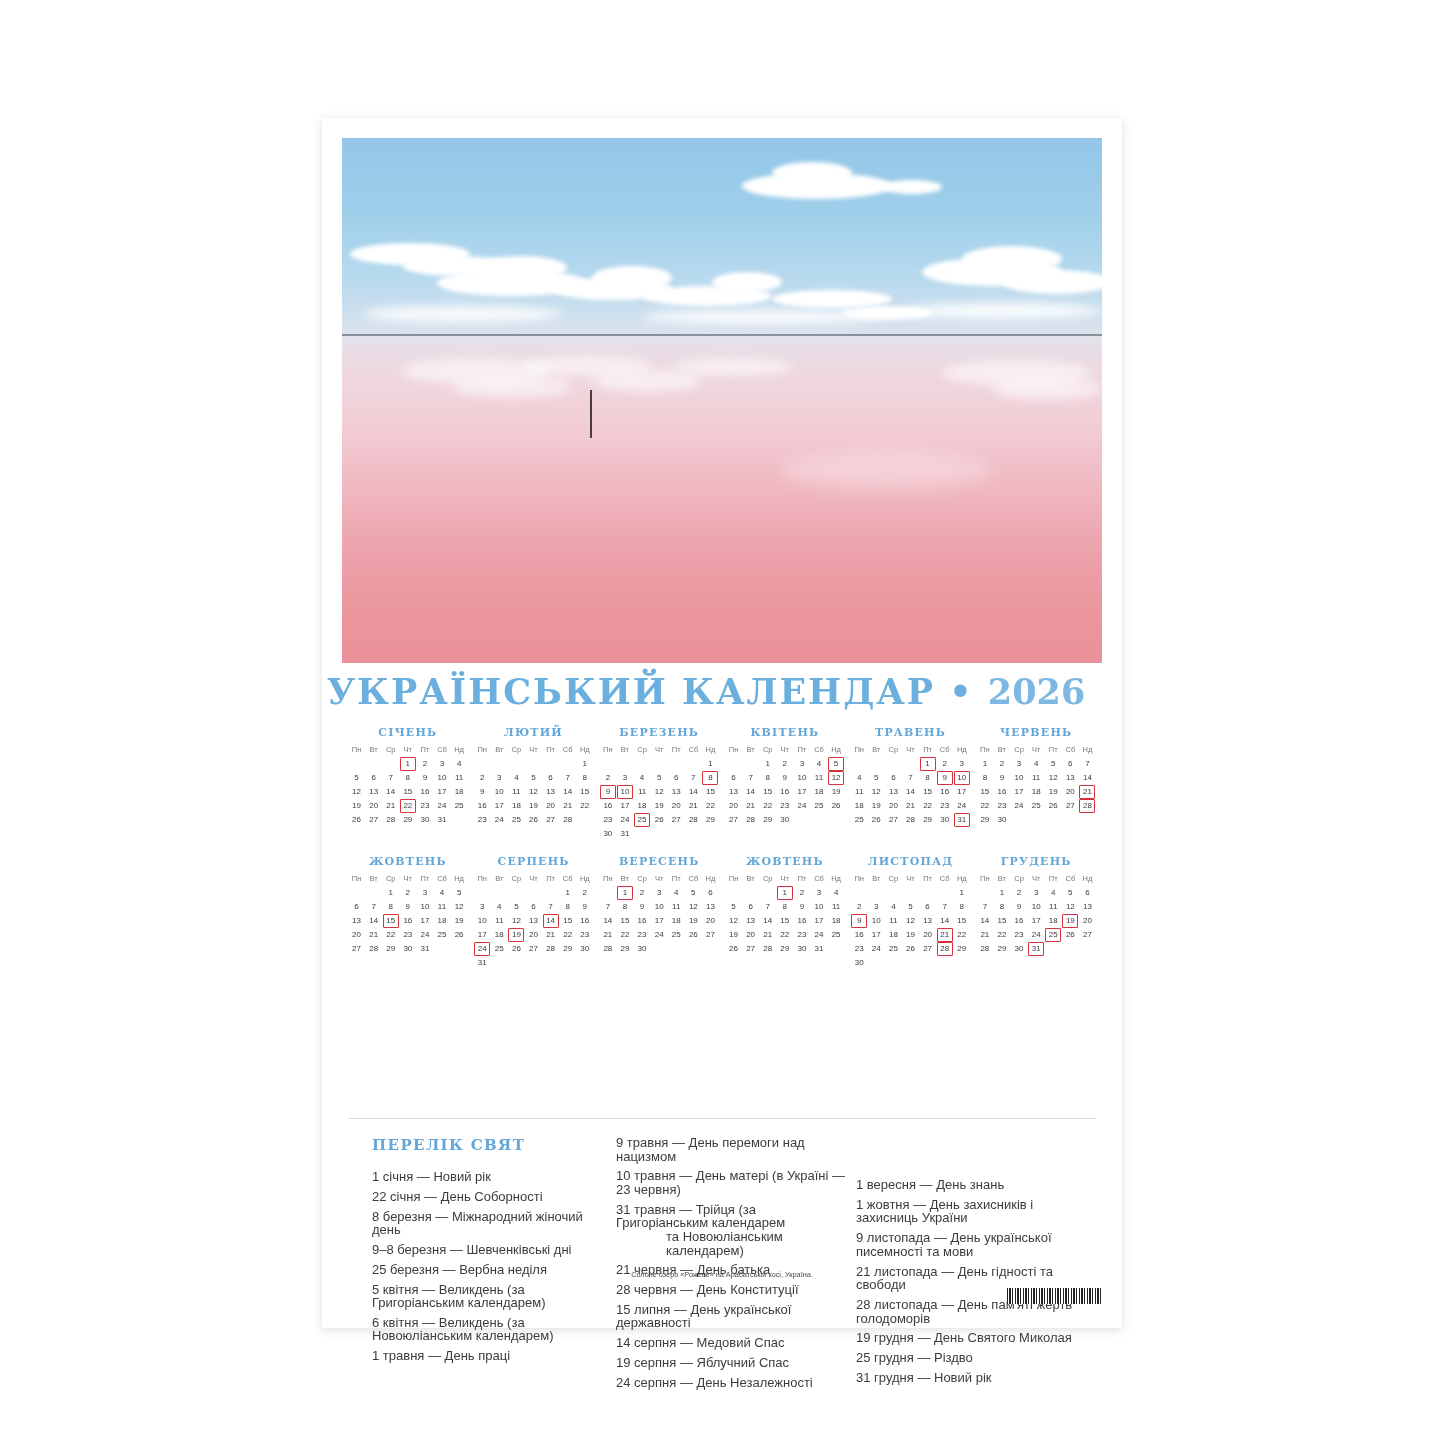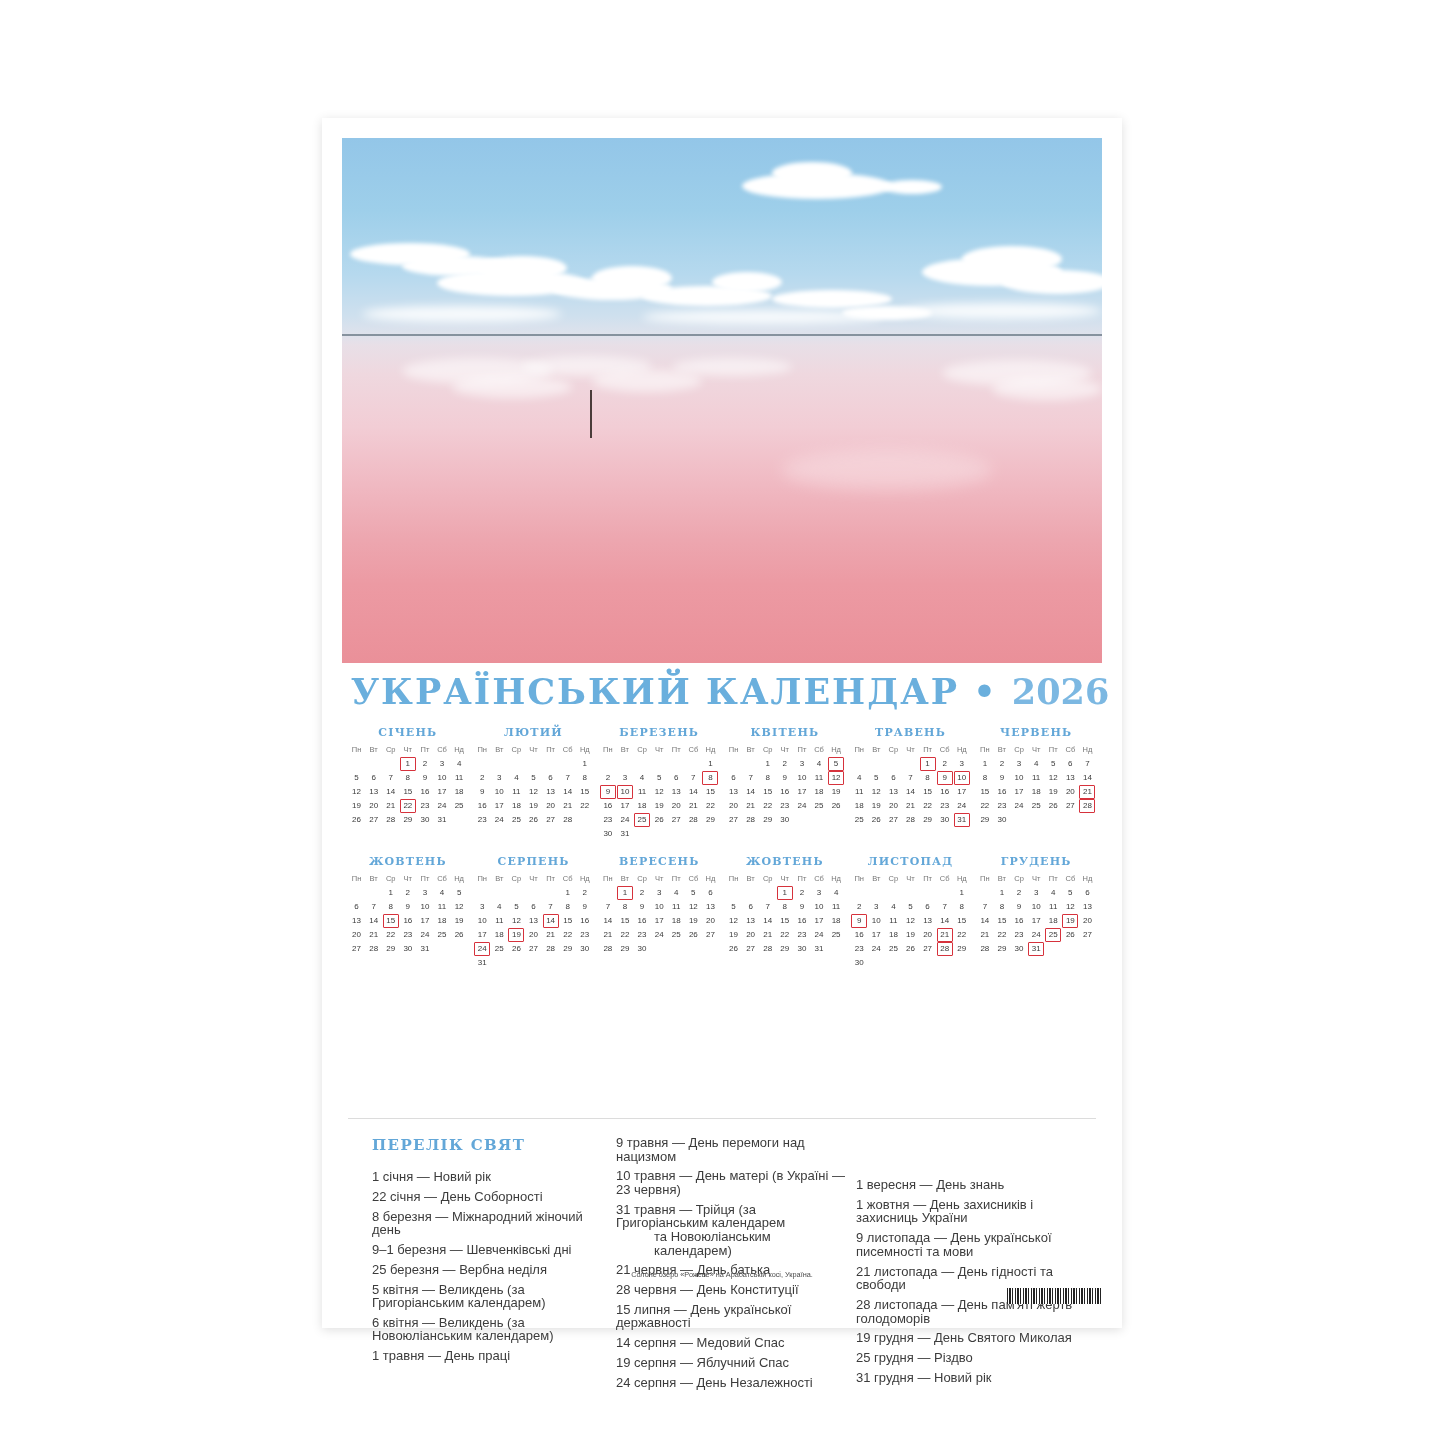--- a/index.html
+++ b/index.html
@@ -34,21 +34,21 @@
         #ec9aa3 85%,
         #ea9099 100%);
     overflow:hidden;
   }
   .cloud{position:absolute;background:#ffffff;border-radius:50%;filter:blur(2px);}
   .cloudsoft{position:absolute;background:rgba(255,255,255,0.85);border-radius:50%;filter:blur(5px);}
   .refl{position:absolute;background:rgba(255,255,255,0.55);border-radius:50%;filter:blur(5px);}
   .horizon{position:absolute;left:0;width:100%;height:2px;background:rgba(60,80,95,0.55);}
   #stick{position:absolute;width:2px;background:#4a3c3a;}
   #title{
-    position:absolute;left:28px;top:552px;width:760px;height:44px;
+    position:absolute;left:4px;top:552px;width:760px;height:44px;
     color:#6aafdd;
     font-family:"DejaVu Serif", serif;
     font-weight:bold;
     font-size:35px;
     letter-spacing:2px;
     text-align:center;
     white-space:nowrap;
     line-height:44px;
   }
   #title .yr{color:#7cb8e2;letter-spacing:0;}
@@ -99,21 +99,21 @@
     font-family:"DejaVu Serif", serif;
     font-weight:bold;
     font-size:15px;
     letter-spacing:1.4px;
   }
   .hcol{position:absolute;top:22px;font-size:13px;color:#3c3c3c;line-height:13.6px;}
   .hcol.c1{left:24px;width:230px;top:34px;}
   .hcol.c2{left:268px;width:230px;top:0px;}
   .hcol.c3{left:508px;width:240px;top:0px;margin-top:42px;}
   .hitem{margin-bottom:6.2px;}
-  .hitem .sub{display:block;margin-left:38px;}
+  .hitem .sub{display:block;margin-left:50px;}
   #caption{
     position:absolute;left:20px;top:1152px;width:760px;
     text-align:center;font-size:7.3px;color:#4a4a4a;
   }
   #barcode{
     position:absolute;right:20px;top:1170px;width:95px;height:16px;
     background:repeating-linear-gradient(to right,#222 0 1px,#fff 1px 2px,#222 2px 4px,#fff 4px 5px,#222 5px 6px,#fff 6px 8px);
   }
 </style>
 </head>
@@ -948,21 +948,21 @@
     </div>
 
   <div id="hl-sep"></div>
 
   <div id="holidays">
     <div id="hol-title">ПЕРЕЛІК СВЯТ</div>
     <div class="hcol c1">
         <div class="hitem">1 січня — Новий рік</div>
         <div class="hitem">22 січня — День Соборності</div>
         <div class="hitem">8 березня — Міжнародний жіночий день</div>
-        <div class="hitem">9–1 березня — Шевченківські дні</div>
+        <div class="hitem">9–8 березня — Шевченківські дні</div>
         <div class="hitem">25 березня — Вербна неділя</div>
         <div class="hitem">5 квітня — Великдень (за Григоріанським календарем)</div>
         <div class="hitem">6 квітня — Великдень (за Новоюліанським календарем)</div>
         <div class="hitem">1 травня — День праці</div>
       </div>
     <div class="hcol c2">
         <div class="hitem">9 травня  — День перемоги над нацизмом</div>
         <div class="hitem">10 травня — День матері (в Україні — 23 червня)</div>
         <div class="hitem">31 травня — Трійця (за Григоріанським календарем<span class="sub">та Новоюліанським календарем)</span></div>
         <div class="hitem">21 червня — День батька</div>

